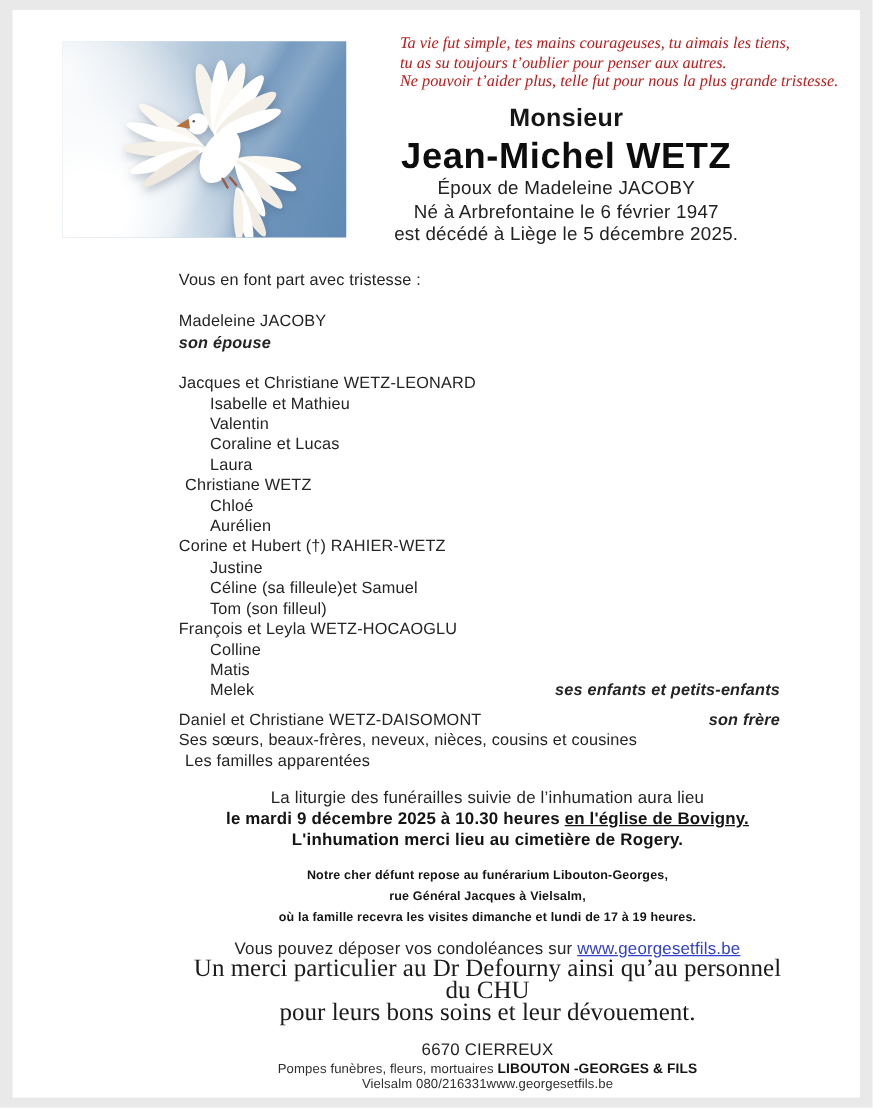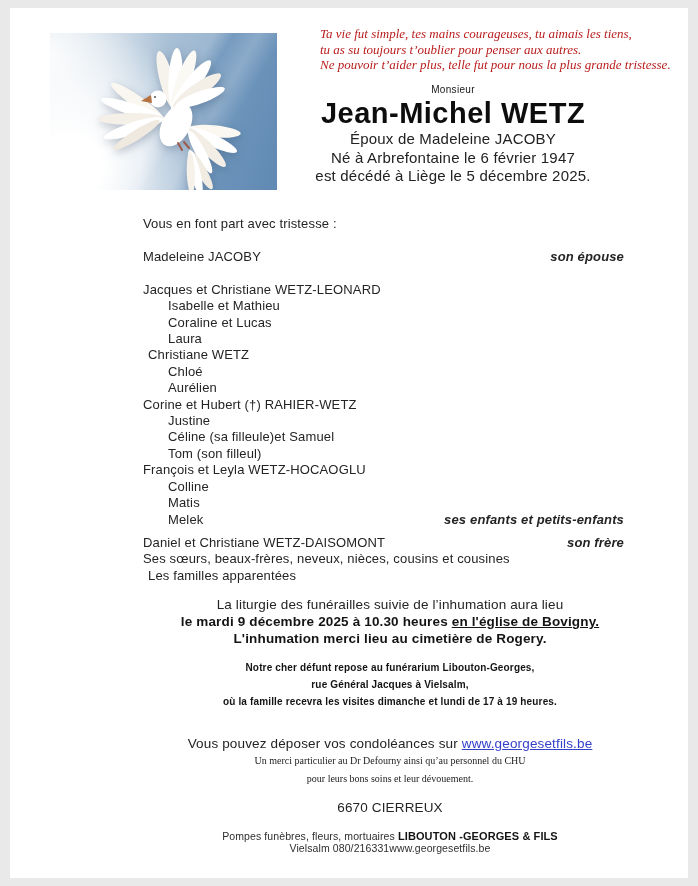--- a/index.html
+++ b/index.html
@@ -32,48 +32,48 @@
   .quote {
     position:absolute; left:310px; top:18px; width:352px;
     font-family:"Liberation Serif", serif;
     font-style:italic; font-size:13px; line-height:15.5px;
     color:#b91c1c;
   }
   .name-block {
     position:absolute; left:265px; top:76px; width:356px;
     text-align:center; color:#161616;
   }
-  .honorific { font-size:10px; font-weight:normal; letter-spacing:0.3px; margin-bottom:3px; }
+  .honorific { font-size:20px; font-weight:bold; letter-spacing:0.3px; margin-bottom:3px; }
   .deceased  { font-size:29px; font-weight:bold; letter-spacing:0.5px; line-height:31px; color:#0d0d0d; }
   .sub       { font-size:15px; line-height:17.5px; letter-spacing:0.2px; color:#222; margin-top:1px; }
   
   .content {
     position:absolute; left:133px; top:208px; width:494px;
     font-size:13px; line-height:16.4px; letter-spacing:0.15px; color:#242424;
   }
   .intro { margin-bottom:17px; }
   .row { display:flex; justify-content:space-between; align-items:baseline; }
   .row .rl { font-weight:bold; font-style:italic; padding-right:13px; white-space:nowrap; }
   .ind  { padding-left:25px; }
   .indx { padding-left:5px; }
-  .gap16 { margin-bottom:16px; }
+  .gap16 { margin-bottom:16px;flex-direction:column; }
   .mt7  { margin-top:7px; }
   .center { text-align:center; }
   .ceremony { margin-top:12px; line-height:17px; font-size:13.5px; }
   .bold { font-weight:bold; color:#141414; }
   .uline { text-decoration:underline; }
   .repose { margin-top:12px; line-height:17px; font-size:10px; font-weight:bold; color:#141414; }
-  .condolences { margin-top:25px; line-height:17px; font-size:13.5px; }
+  .condolences { margin-top:7px; line-height:17px; font-size:13.5px; }
   .link { color:#3341c9; text-decoration:underline; cursor:pointer; }
   .thanks {
     font-family:"Liberation Serif", serif;
-    font-size:10px; line-height:17.5px; letter-spacing:0; color:#1b1b1b;
+    font-size:20px; line-height:17.5px; letter-spacing:0; color:#1b1b1b;
   }
   .address { margin-top:13px; font-size:13.5px; }
-  .footer { margin-top:13px; font-size:10.5px; line-height:12.5px; letter-spacing:0.1px; color:#2e2e2e; }
+  .footer { margin-top:0; font-size:10.5px; line-height:12.5px; letter-spacing:0.1px; color:#2e2e2e; }
   .footer .co { font-weight:bold; font-size:11px; color:#141414; }
 </style>
 </head>
 <body>
 
 <div class="page">
 
   <div class="photo">
     <svg width="227" height="157" viewBox="0 0 227 157">
       <g fill="#ffffff">
@@ -126,20 +126,21 @@
   <div class="content">
 
     <div class="intro">Vous en font part avec tristesse :</div>
 
     <div class="row gap16">
       <span>Madeleine JACOBY</span>
       <span class="rl">son épouse</span>
     </div>
     <div>Jacques et Christiane WETZ-LEONARD</div>
     <div class="ind">Isabelle et Mathieu</div>
+    <div class="ind">Valentin</div>
     <div class="ind">Coraline et Lucas</div>
     <div class="ind">Laura</div>
     <div class="indx">Christiane WETZ</div>
     <div class="ind">Chloé</div>
     <div class="ind">Aurélien</div>
     <div>Corine et Hubert (†) RAHIER-WETZ</div>
     <div class="ind">Justine</div>
     <div class="ind">Céline (sa filleule)et Samuel</div>
     <div class="ind">Tom (son filleul)</div>
     <div>François et Leyla WETZ-HOCAOGLU</div>

